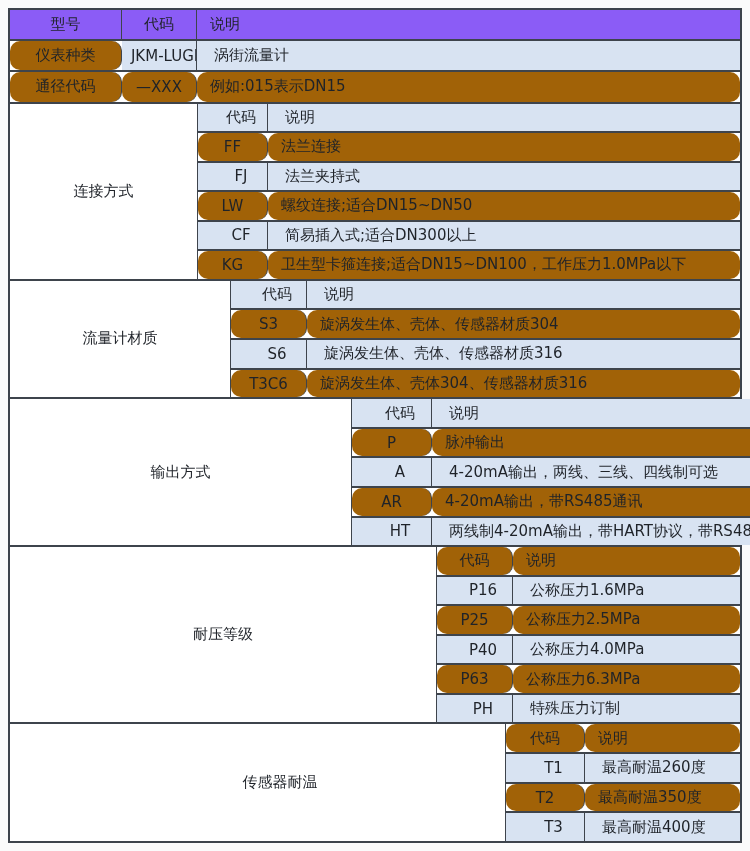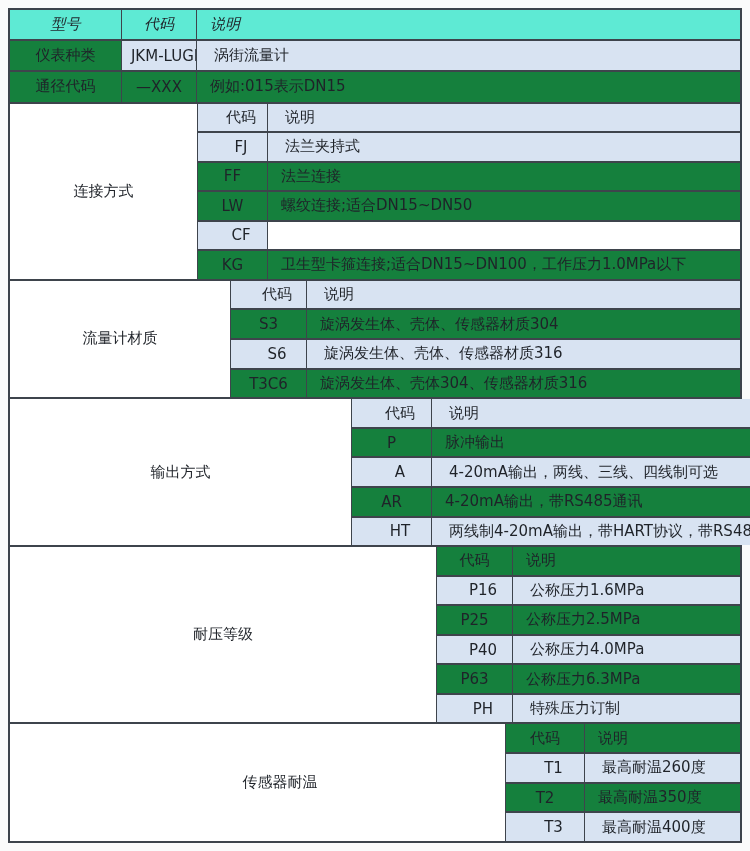--- a/index.html
+++ b/index.html
@@ -64,23 +64,23 @@
   }
   .ndesc {
     flex: 1;
     display: flex;
     align-items: center;
     padding-left: 13px;
     overflow: hidden;
     white-space: nowrap;
   }
 
-  .bg-hd { background: #5eead4; font-style: italic; }  
+  .bg-hd { background: #8b5cf6; }  
   .bg-b  { background: #d8e3f2; padding-left: 17px; }  
-  .bg-w  { background: #15803d; }
+  .bg-w  { background: #a16207; border-radius: 10px; }
 
   
   .lw0 { width: 188px; }
   .lw1 { width: 221px; }
   .lw2 { width: 342px; }
   .lw3 { width: 427px; }
   .lw4 { width: 496px; padding-left: 45px; }
   
   .cw0 { width: 70px; }
   .cw1 { width: 76px; }
@@ -113,33 +113,34 @@
     </div>
 
     <div class="block f6">
       <div class="sec-label lw0">连接方式</div>
       <div class="sec-table">
         <div class="nrow">
           <div class="ncode cw0 bg-b">代码</div>
           <div class="ndesc bg-b">说明</div>
         </div>
         <div class="nrow">
+          <div class="ncode cw0 bg-w">FF</div>
+          <div class="ndesc bg-w">法兰连接</div>
+        </div>
+        <div class="nrow">
           <div class="ncode cw0 bg-b">FJ</div>
           <div class="ndesc bg-b">法兰夹持式</div>
         </div>
         <div class="nrow">
-          <div class="ncode cw0 bg-w">FF</div>
-          <div class="ndesc bg-w">法兰连接</div>
-        </div>
-        <div class="nrow">
           <div class="ncode cw0 bg-w">LW</div>
           <div class="ndesc bg-w">螺纹连接;适合DN15~DN50</div>
         </div>
         <div class="nrow">
           <div class="ncode cw0 bg-b">CF</div>
+          <div class="ndesc bg-b">简易插入式;适合DN300以上</div>
         </div>
         <div class="nrow">
           <div class="ncode cw0 bg-w">KG</div>
           <div class="ndesc bg-w">卫生型卡箍连接;适合DN15~DN100，工作压力1.0MPa以下</div>
         </div>
       </div>
     </div>
 
     <div class="block f4">
       <div class="sec-label lw1">流量计材质</div>

